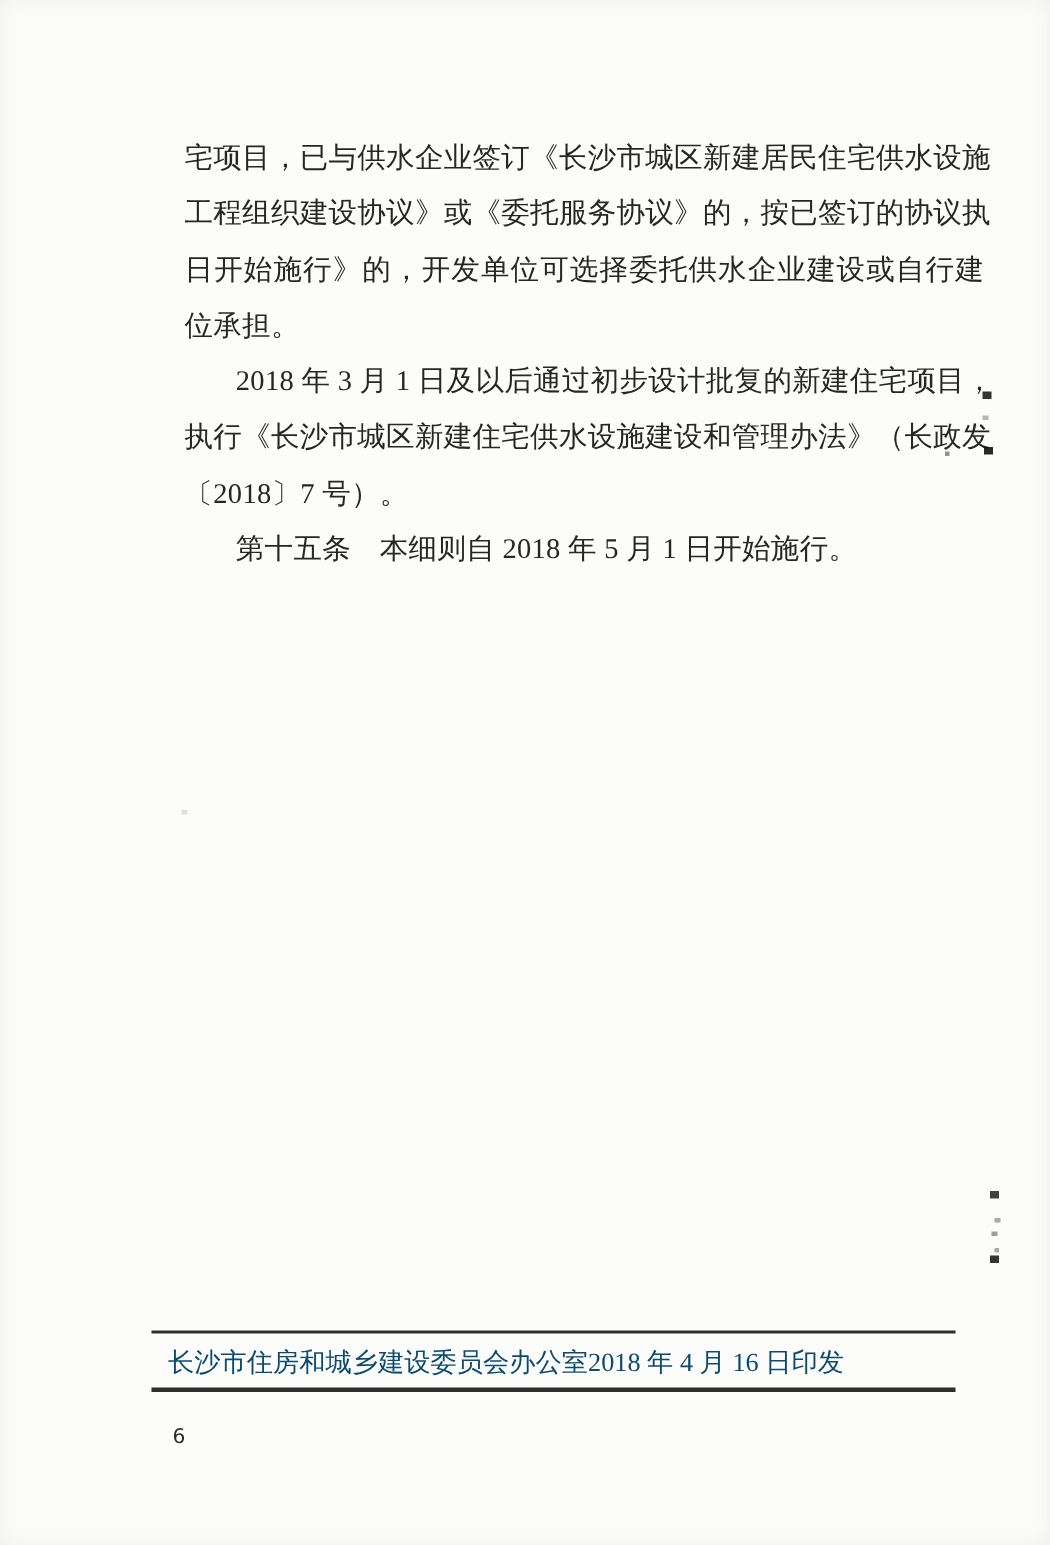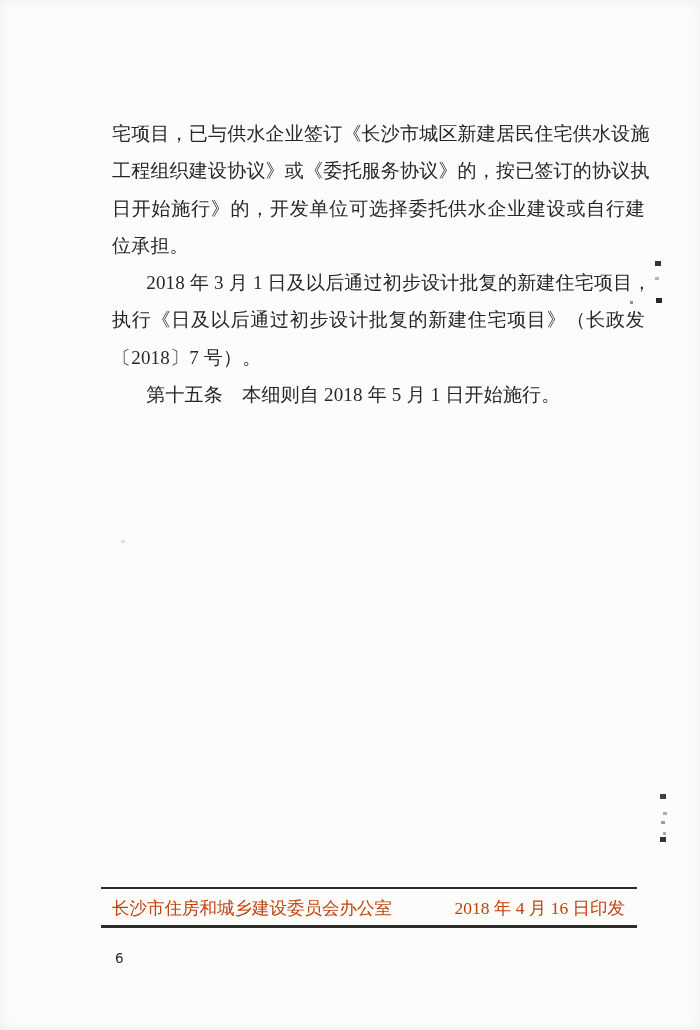--- a/index.html
+++ b/index.html
@@ -14,24 +14,23 @@
     margin: 0 auto;
     background: #fcfcfb;
     overflow: hidden;
     font-family: "Liberation Serif", "DejaVu Serif", serif;
     color: #262626;
     box-shadow: inset 0 0 14px rgba(120,120,120,0.10);
   }
   
   .doc {
     position: absolute;
-    left: 112px;
+    left: 123px;
     top: 87px;
     width: 533px;
-    margin-top: 28px;
   }
   .ln {
     height: 37.3px;
     line-height: 37.3px;
     font-size: 19px;
     text-align: justify;
     letter-spacing: 0.2px;
     white-space: nowrap;
   }
   .jl { text-align-last: justify; }
@@ -45,25 +44,25 @@
     background: #2d2d2d;
   }
   .rule-top { top: 887px; height: 2px; }
   .rule-bottom { top: 925px; height: 3px; }
   .footer-row {
     position: absolute;
     left: 112px;
     top: 894px;
     width: 513px;
     display: flex;
-    justify-content: space-between;
+    justify-content: flex-start;
     align-items: center;
     font-size: 17.5px;
     line-height: 28px;
-    color: #c2410c;
+    color: #0c4a6e;
     white-space: nowrap;
   }
   .page-num {
     position: absolute;
     left: 115px;
     top: 950px;
     font-size: 13.5px;
     font-family: "DejaVu Sans", "Liberation Sans", sans-serif;
     color: #2a2a2a;
   }
@@ -84,21 +83,21 @@
 <body>
 
 <div class="page">
 
   <div class="doc">
     <div class="ln jl">宅项目，已与供水企业签订《长沙市城区新建居民住宅供水设施</div>
     <div class="ln jl">工程组织建设协议》或《委托服务协议》的，按已签订的协议执</div>
     <div class="ln jl">日开始施行》的，开发单位可选择委托供水企业建设或自行建</div>
     <div class="ln">位承担。</div>
     <div class="ln ind">2018 年 3 月 1 日及以后通过初步设计批复的新建住宅项目，</div>
-    <div class="ln jl">执行《日及以后通过初步设计批复的新建住宅项目》（长政发</div>
+    <div class="ln jl">执行《长沙市城区新建住宅供水设施建设和管理办法》（长政发</div>
     <div class="ln">〔2018〕7 号）。</div>
     <div class="ln ind"><span class="b">第十五条</span><span>　本细则自 2018 年 5 月 1 日开始施行。</span></div>
   </div>
 
   <div class="rule rule-top"></div>
   <div class="footer-row">
     <span>长沙市住房和城乡建设委员会办公室</span>
     <span>2018 年 4 月 16 日印发</span>
   </div>
   <div class="rule rule-bottom"></div>

